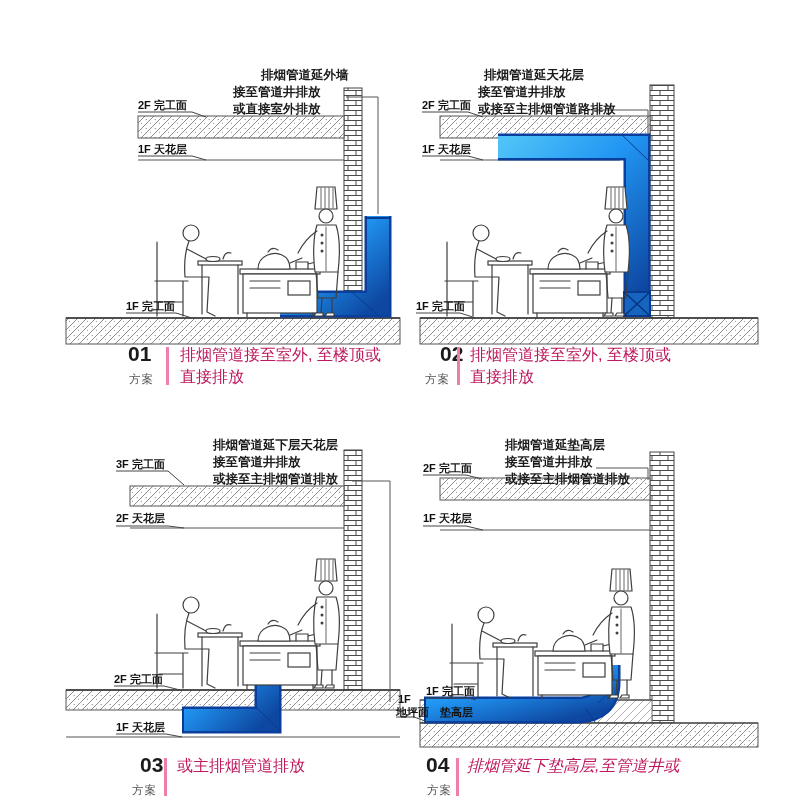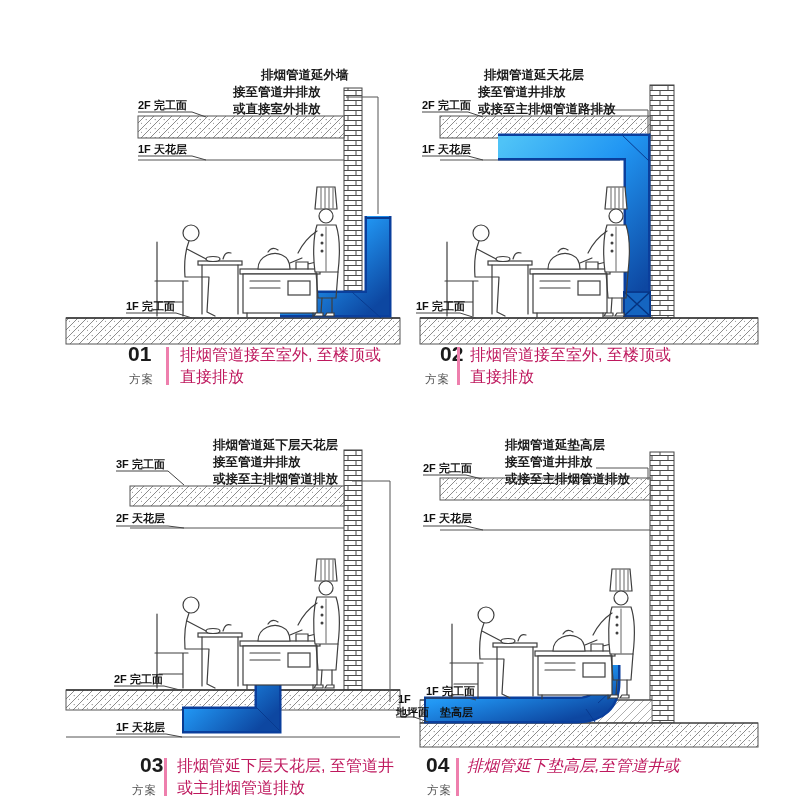--- a/index.html
+++ b/index.html
@@ -202,21 +202,20 @@
     <div class="abs ann" style="left:213px;top:454px;">接至管道井排放</div>
     <div class="abs ann" style="left:213px;top:471px;">或接至主排烟管道排放</div>
     <div class="abs lbl" style="left:116px;top:457px;">3F 完工面</div>
     <div class="abs lbl" style="left:116px;top:511px;">2F 天花层</div>
     <div class="abs lbl" style="left:114px;top:672px;">2F 完工面</div>
     <div class="abs lbl" style="left:116px;top:720px;">1F 天花层</div>
     <div class="abs num" style="left:140px;top:753px;">03</div>
     <div class="abs fang" style="left:132px;top:783px;">方案</div>
     <div class="divider" style="left:164px;top:758px;height:38px;background:#ee7fad;"></div>
     <div class="abs cap" style="left:177px;top:755px;">
-      <div>排烟管延下层天花层, 至管道井</div>
       <div>或主排烟管道排放</div>
     </div>
   </div>
 
   <div>
     <div class="abs ann" style="left:505px;top:437px;">排烟管道延垫高层</div>
     <div class="abs ann" style="left:505px;top:454px;">接至管道井排放</div>
     <div class="abs ann" style="left:505px;top:471px;">或接至主排烟管道排放</div>
     <div class="abs lbl" style="left:423px;top:461px;">2F 完工面</div>
     <div class="abs lbl" style="left:423px;top:511px;">1F 天花层</div>

